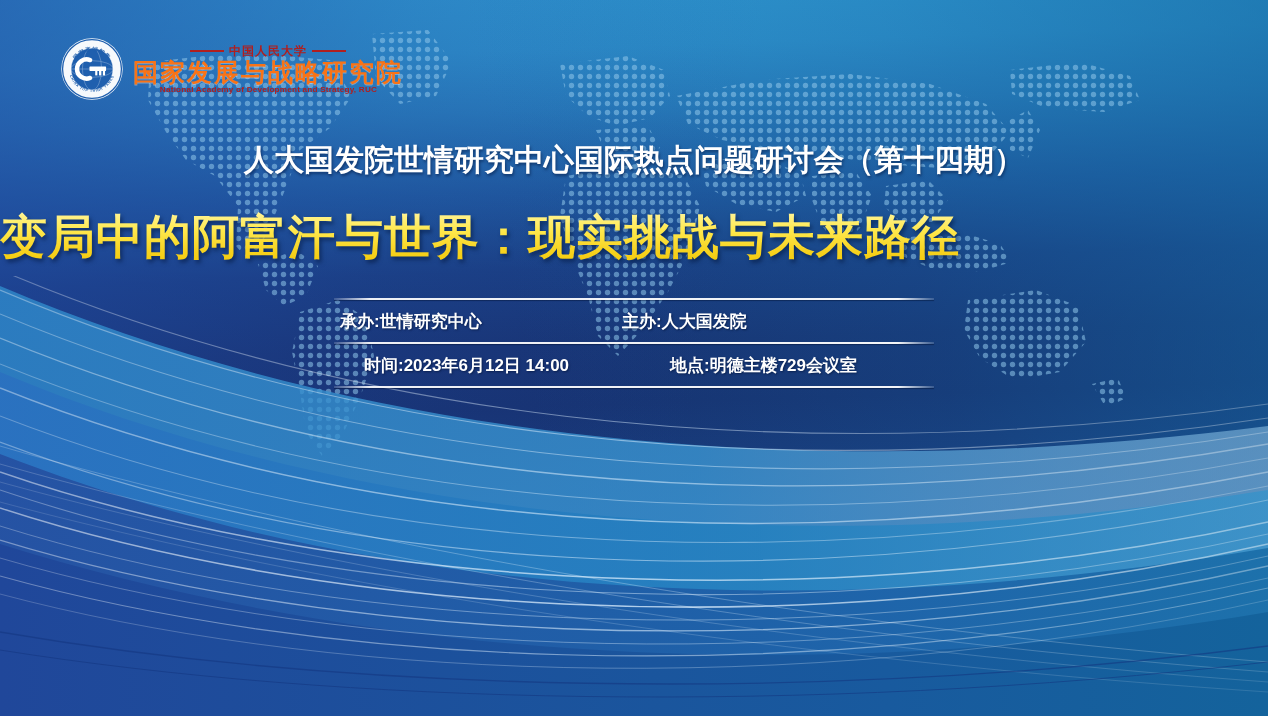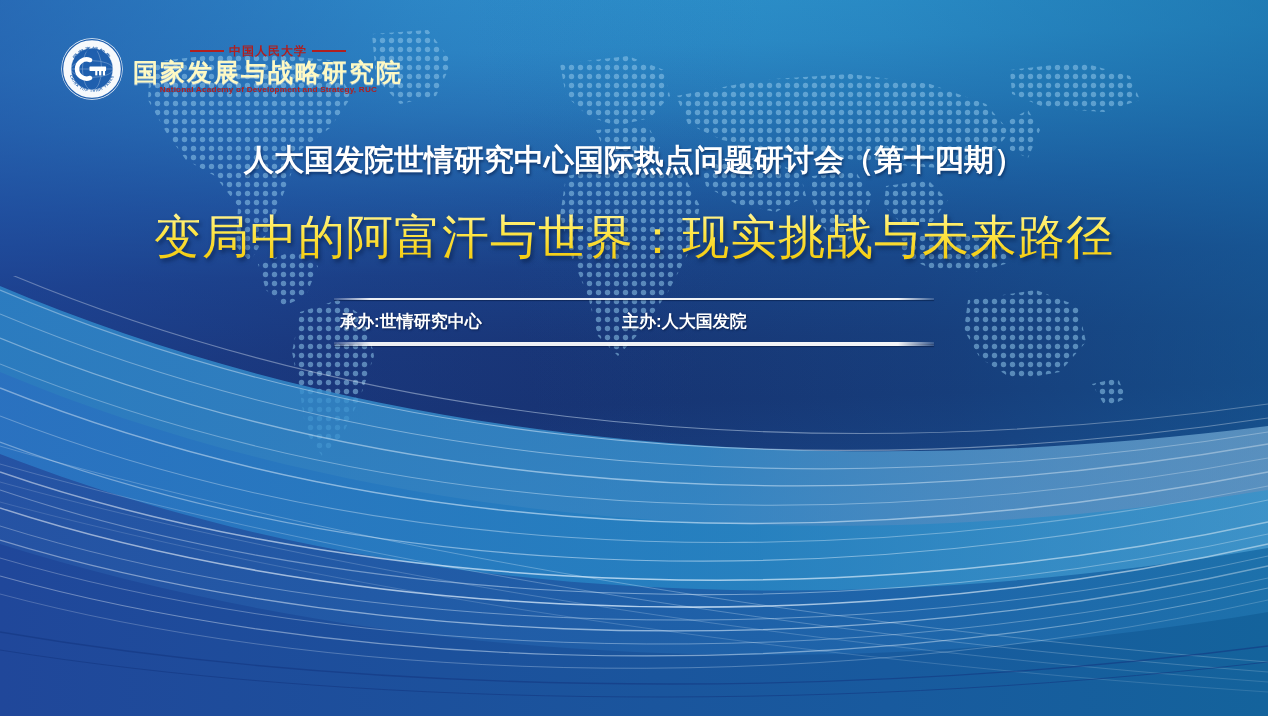--- a/index.html
+++ b/index.html
@@ -93,21 +93,21 @@
     white-space: nowrap;
   }
   .logo-line1 .rule {
     display: block;
     width: 34px;
     height: 2px;
     background: #b01f1f;
   }
   .logo-line2 {
     margin-top: 3px;
-    color: #fef9c3;
+    color: #f97316;
     font-size: 25px;
     font-weight: bold;
     letter-spacing: 2px;
     white-space: nowrap;
     text-shadow: 0 1px 0 rgba(255,255,255,.35);
   }
   .logo-line3 {
     margin-top: 1px;
     color: #b01f1f;
     font-size: 8px;
@@ -129,23 +129,23 @@
     font-weight: bold;
     letter-spacing: 0px;
     white-space: nowrap;
     text-shadow: 1px 2px 3px rgba(0,20,60,.55);
   }
   .maintitle {
     position: absolute;
     left: 0;
     right: 0;
     top: 206px;
-    text-align: center;
+    text-align: left;
     font-size: 47px;
-    font-weight: normal;
+    font-weight: bold;
     letter-spacing: 1px;
     white-space: nowrap;
     background: linear-gradient(180deg, #fff7b0 0%, #ffe94e 38%, #f7d321 70%, #f2c700 100%);
     -webkit-background-clip: text;
     background-clip: text;
     color: transparent;
     filter: drop-shadow(2px 3px 2px rgba(0,18,54,.55));
   }
 
   
@@ -339,16 +339,20 @@
   <div class="subtitle">人大国发院世情研究中心国际热点问题研讨会（第十四期）</div>
   <div class="maintitle">变局中的阿富汗与世界：现实挑战与未来路径</div>
 
   <div class="info">
     <div class="rule-h"></div>
     <div class="info-row">
       <div class="info-cell cell-right">承办:世情研究中心</div>
       <div class="info-cell cell-left">主办:人大国发院</div>
     </div>
     <div class="rule-h"></div>
+    <div class="info-row">
+      <div class="info-cell cell-left">时间:2023年6月12日  14:00</div>
+      <div class="info-cell cell-right">地点:明德主楼729会议室</div>
+    </div>
     <div class="rule-h"></div>
   </div>
 
 </div>
 
 </body></html>

